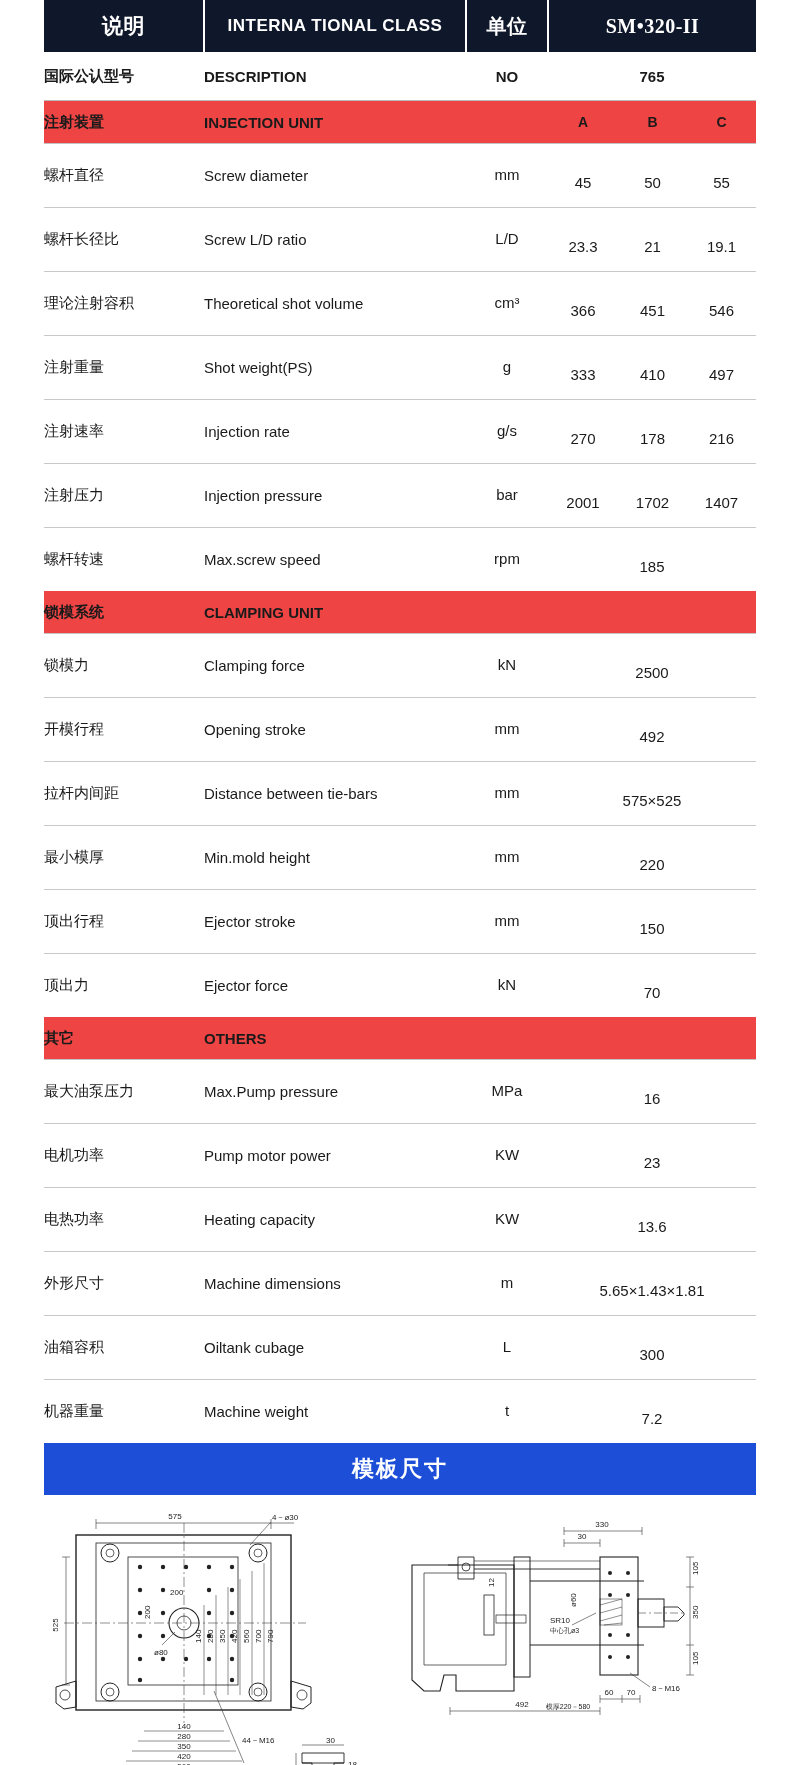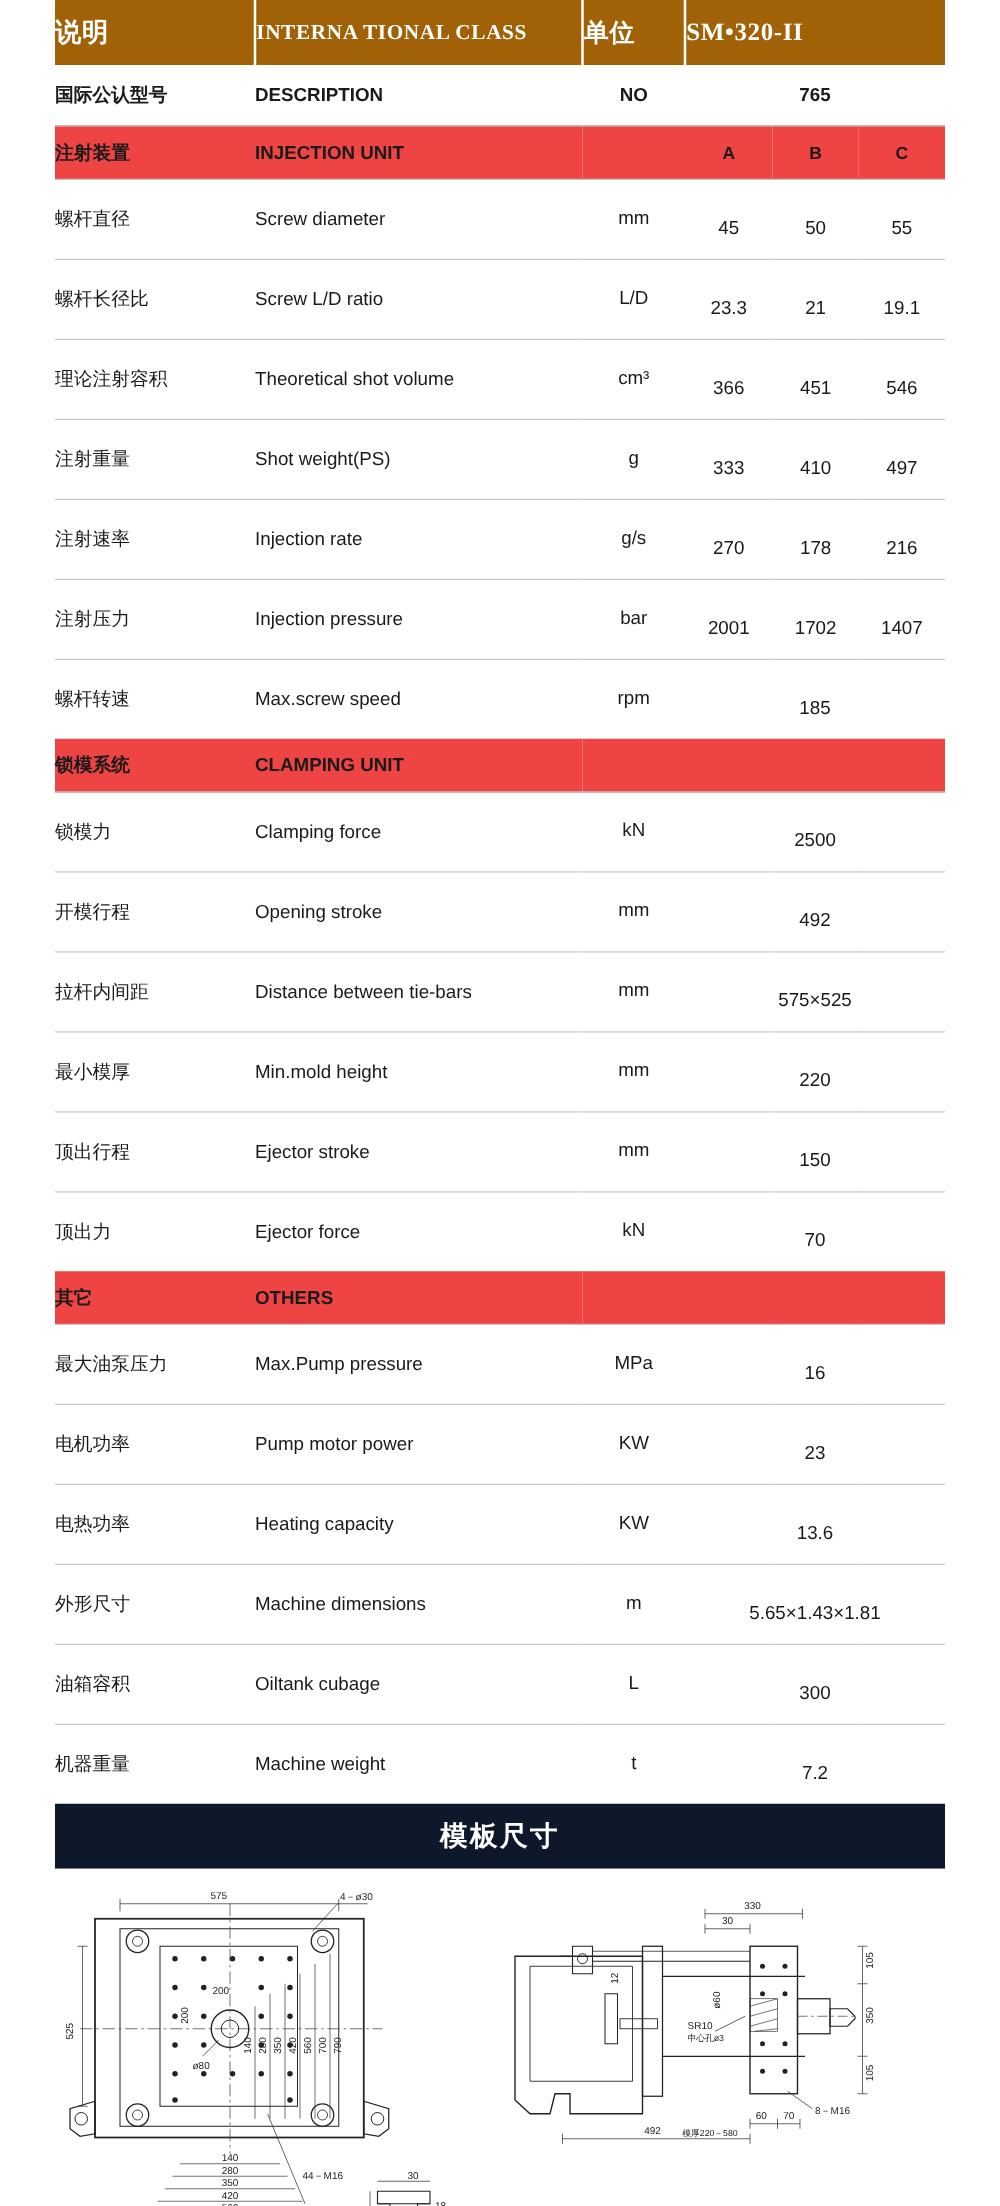--- a/index.html
+++ b/index.html
@@ -31,35 +31,35 @@
   
   col.c-cn    { width: 160px; }
   col.c-en    { width: 262px; }
   col.c-unit  { width: 82px; }
   col.c-a     { width: 70px; }
   col.c-b     { width: 69px; }
   col.c-c     { width: 69px; }
 
   
   tr.head-row td {
-    background: #a16207;
+    background: #0f172a;
     color: #ffffff;
     height: 52px;
     font-weight: bold;
-    text-align: left;
+    text-align: center;
     border-right: 2px solid #ffffff;
     letter-spacing: .5px;
   }
   tr.head-row td.cn-head {
     font-size: 21px;
     font-family: "DejaVu Sans", sans-serif;
   }
   tr.head-row td.en-head {
     font-size: 17px;
-    font-family: Liberation Serif, serif;
+    font-family: Liberation Sans, sans-serif;
     font-weight: bold;
   }
   tr.head-row td.unit-head {
     font-size: 20px;
     font-family: "DejaVu Sans", sans-serif;
   }
   tr.head-row td.model-head {
     font-size: 20px;
     font-family: "Liberation Serif", serif;
     border-right: none;
@@ -133,21 +133,21 @@
   tr.data-row td.d-val { padding-top: 14px; text-align: center; }
   tr.data-row td.d-unit { padding-bottom: 2px; }
 
   tr.last-of-section td { border-bottom: none; }
 
   
   .banner {
     width: 712px;
     margin: 0 44px;
     height: 52px;
-    background: #0f172a;
+    background: #1d4ed8;
     color: #fff;
     font-size: 22px;
     font-weight: bold;
     font-family: "DejaVu Sans", sans-serif;
     display: flex;
     align-items: center;
     justify-content: center;
     letter-spacing: 2px;
   }
   .drawing-area {

